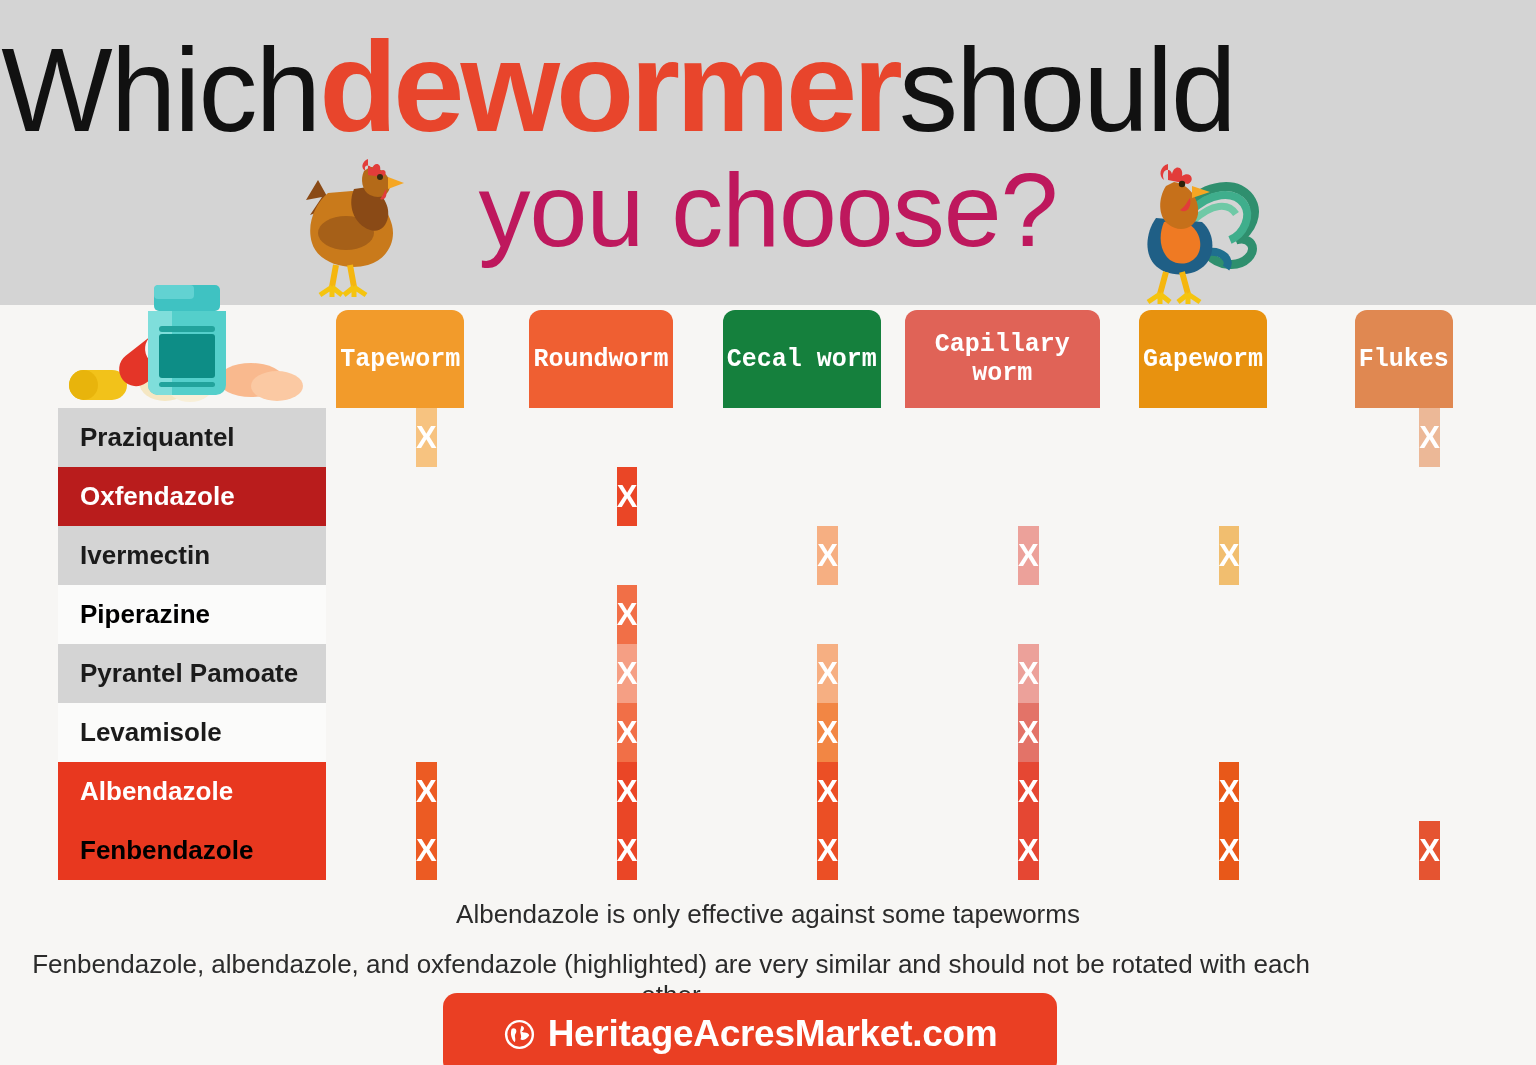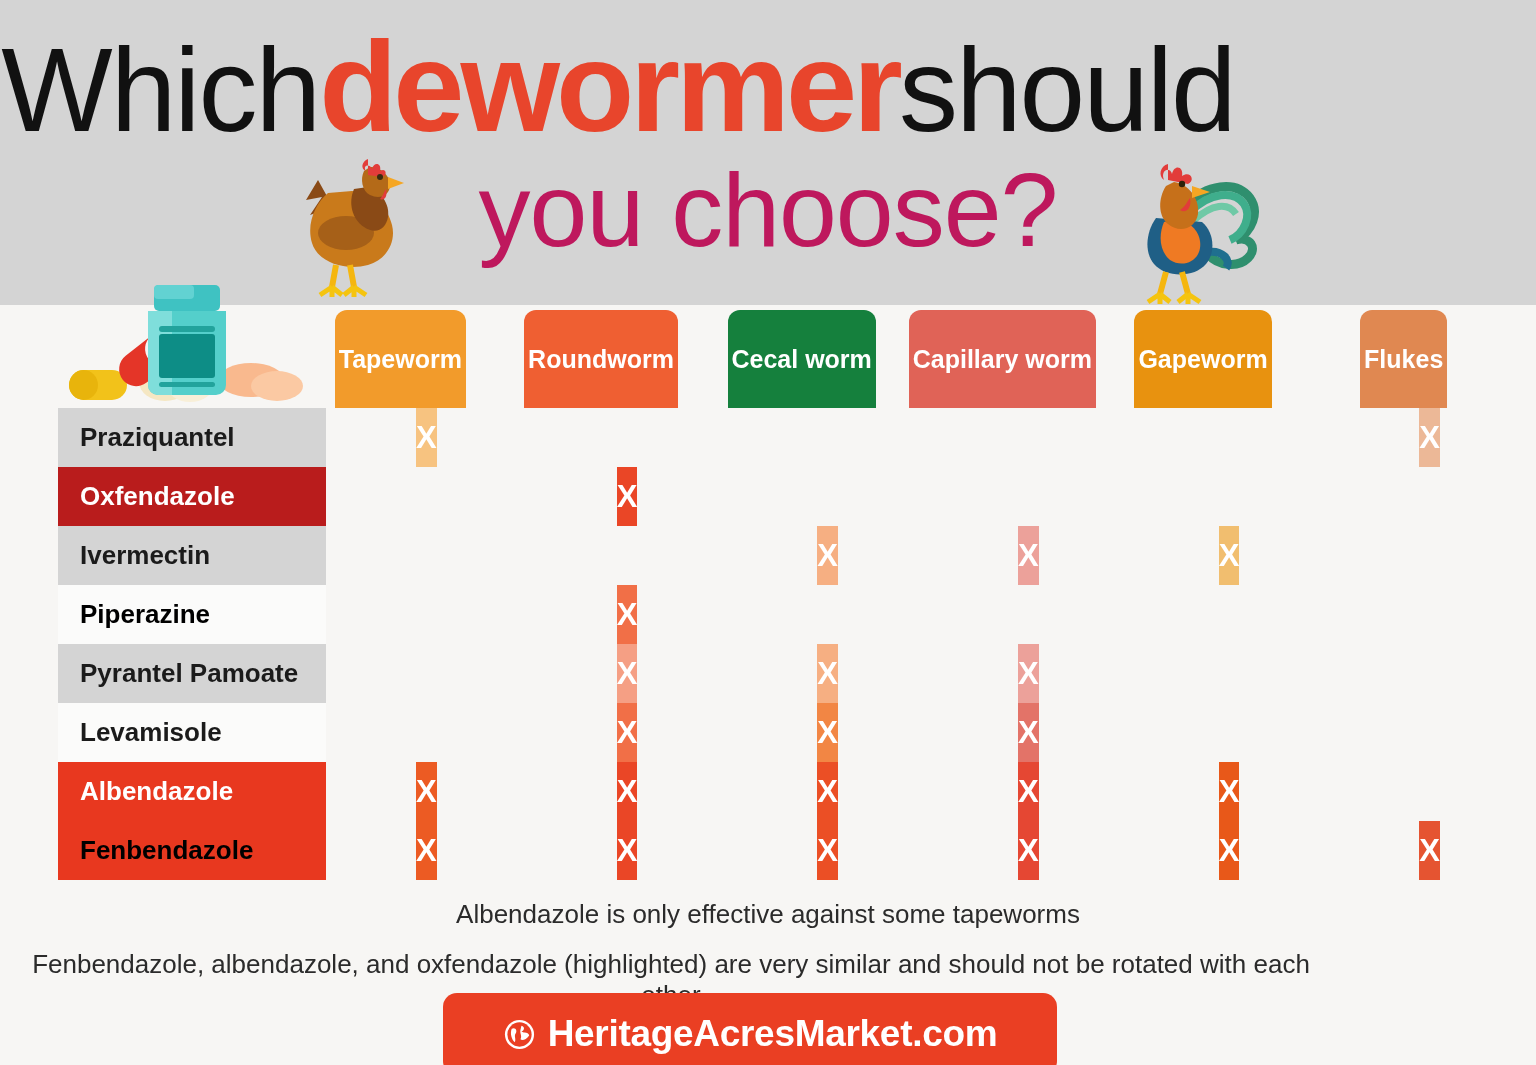--- a/index.html
+++ b/index.html
@@ -64,21 +64,21 @@
     letter-spacing: .1px;
   }
   .lbl.hdr { background: transparent; }
   .col {
     flex: 1 1 0;
     position: relative;
     display: flex; align-items: center; justify-content: center;
   }
 
   
-  .hdr-row { height: 98px; }
+  .hdr-row { height: 98px; font-family: Liberation Mono, monospace; }
   .hdr-cell {
     margin: 0 3px;
     height: 98px;
     border-radius: 12px 12px 0 0;
     color: #fff;
     font-size: 25px; font-weight: 700;
     text-align: center;
     line-height: 29px;
     display: flex; align-items: center; justify-content: center;
     padding: 0 4px;

